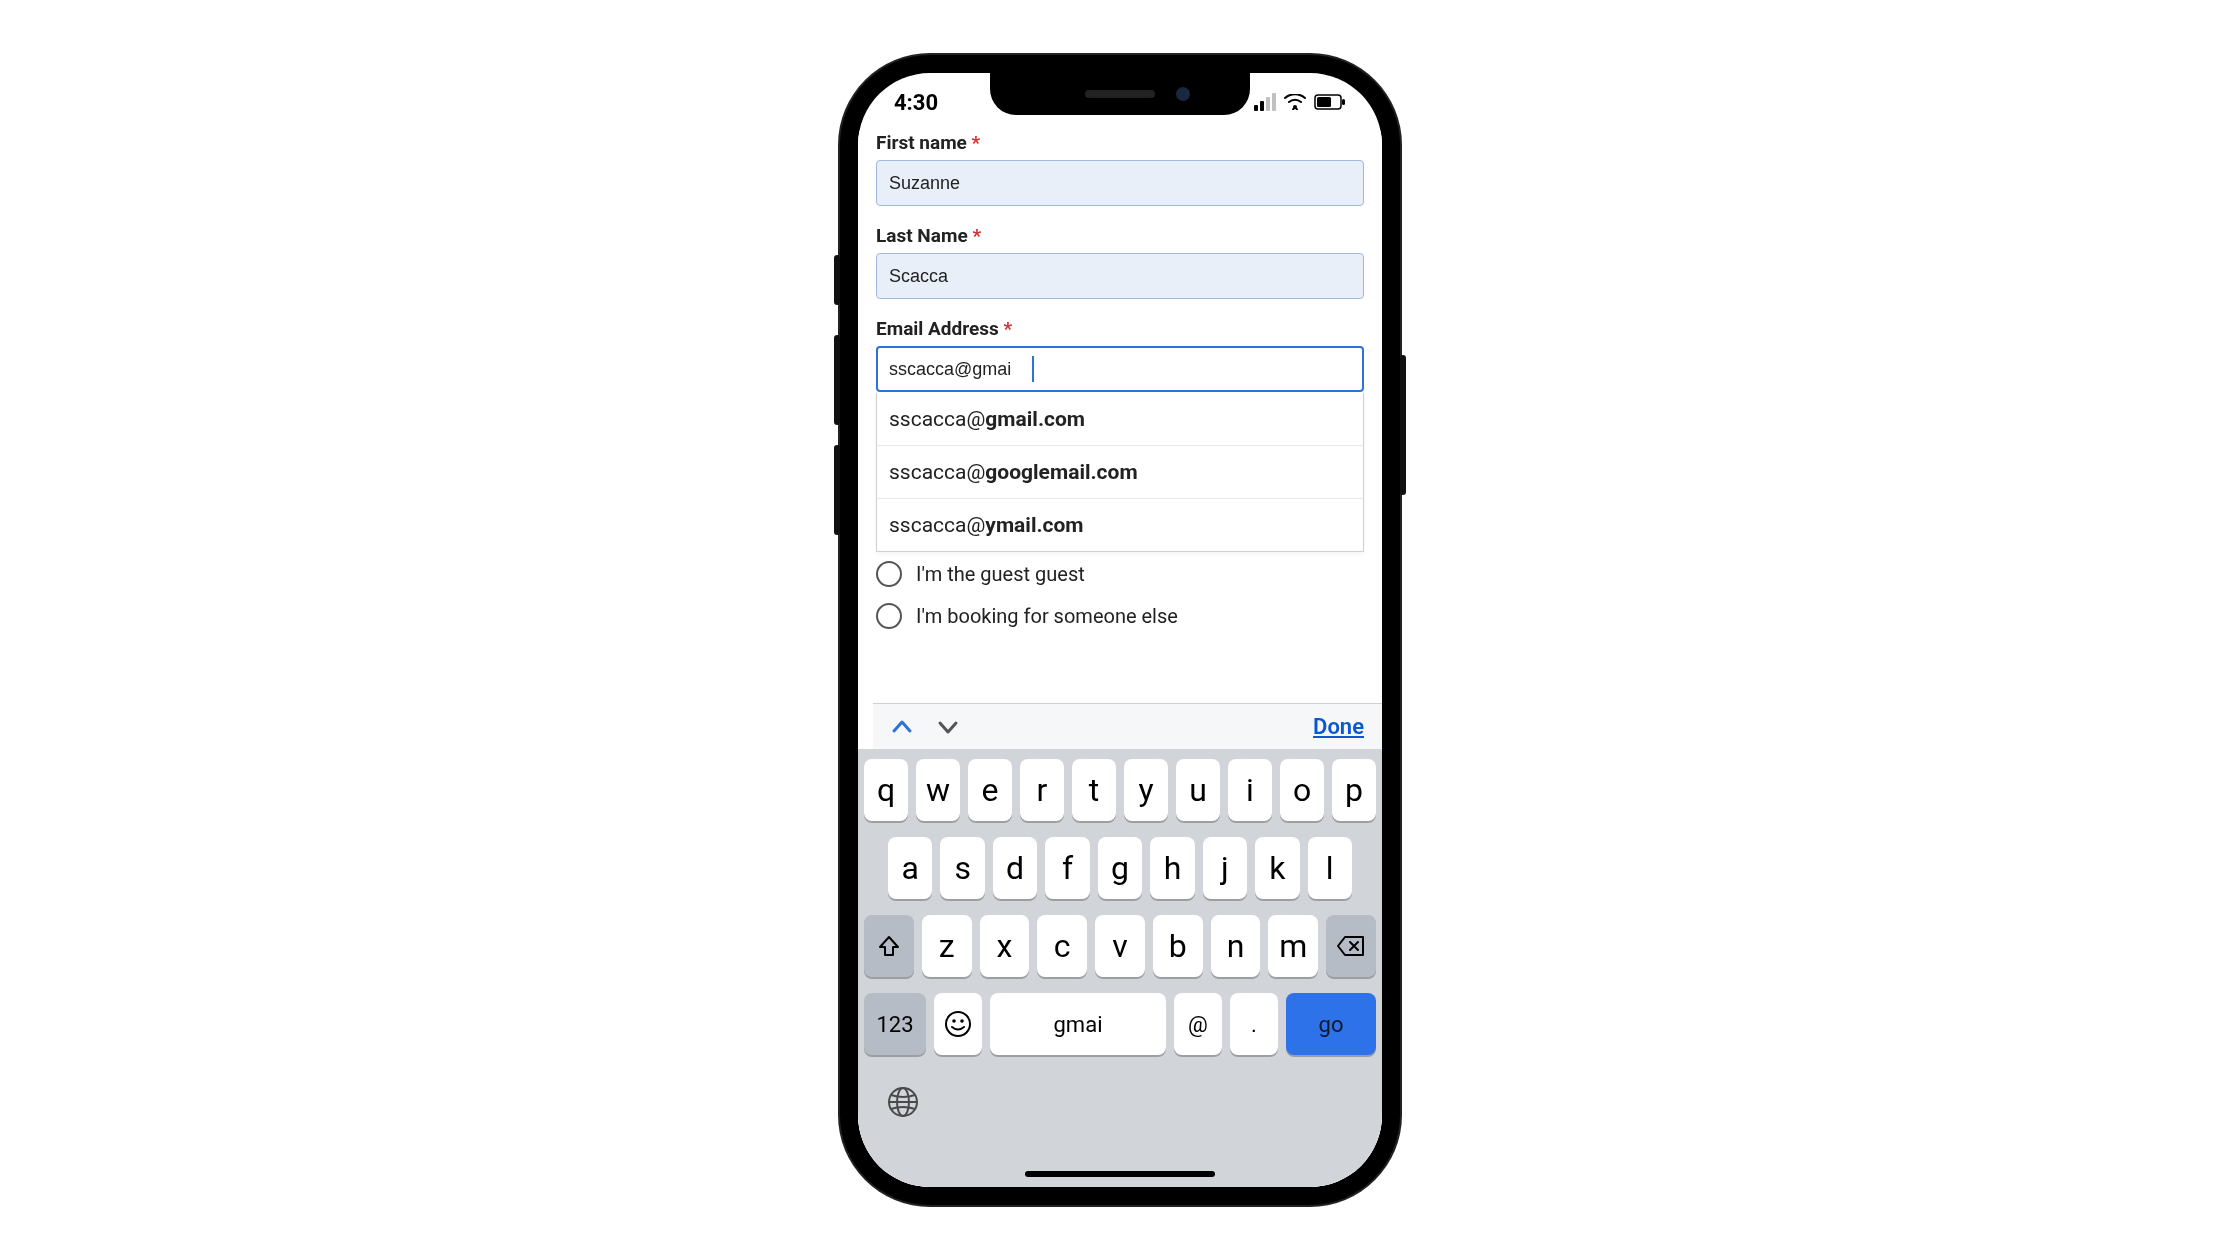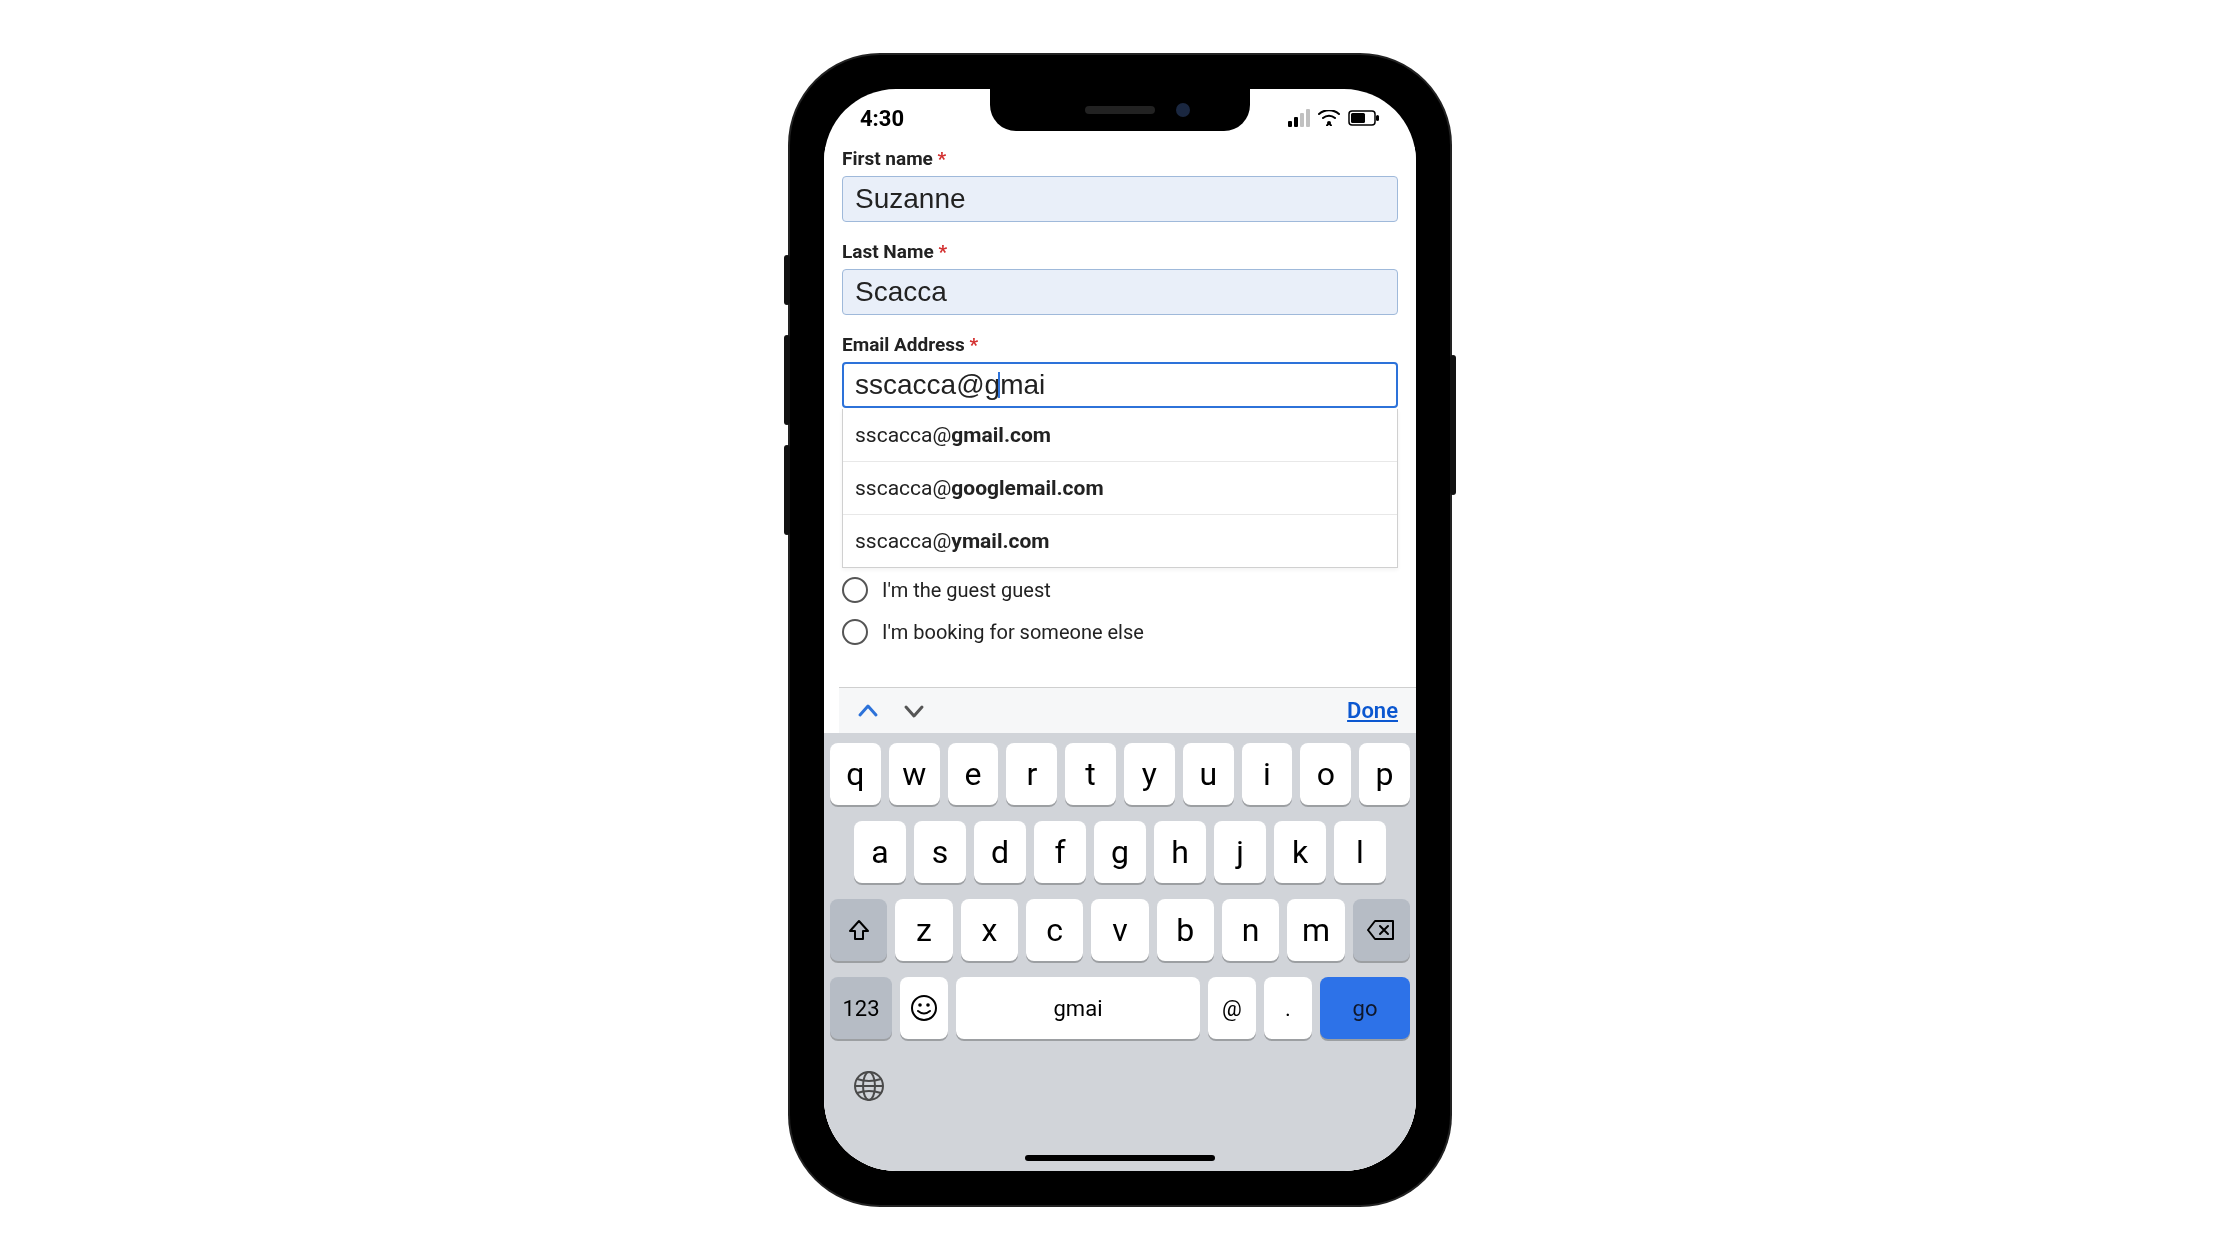--- a/index.html
+++ b/index.html
@@ -6,25 +6,25 @@
   body {
     width: 2240px;
     height: 1260px;
     background: #fff;
     display: flex;
     align-items: center;
     justify-content: center;
     font-family: -apple-system, BlinkMacSystemFont, "Segoe UI", Roboto, Helvetica, Arial, sans-serif;
   }
   .phone {
-    width: 660px;
+    width: 560px;
     height: 1150px;
     background: #000;
     border-radius: 90px;
-    padding: 34px;
+    padding: 18px;
     position: relative;
     box-shadow: 0 0 0 2px #222;
   }
   .side-button {
     position: absolute;
     background: #111;
     width: 6px;
     border-radius: 3px;
   }
   .side-left-1 { left: -6px; top: 200px; height: 50px; }
@@ -87,21 +87,21 @@
   .form-group { margin-bottom: 18px; }
   .label { font-size: 19px; font-weight: 700; color: #222; margin-bottom: 6px; }
   .label .ast { color: #d32f2f; font-weight: 700; }
   .text-input {
     width: 100%;
     height: 46px;
     border: 1px solid #9fb9da;
     background: #e9eff9;
     border-radius: 4px;
     padding: 0 12px;
-    font-size: 28px;
+    font-size: 18px;
     color: #222;
     outline: none;
   }
   .text-input.focused {
     border: 2px solid #2d72d9;
     background: #fff;
     padding: 0 11px;
     position: relative;
   }
   .input-wrap { position: relative; }

